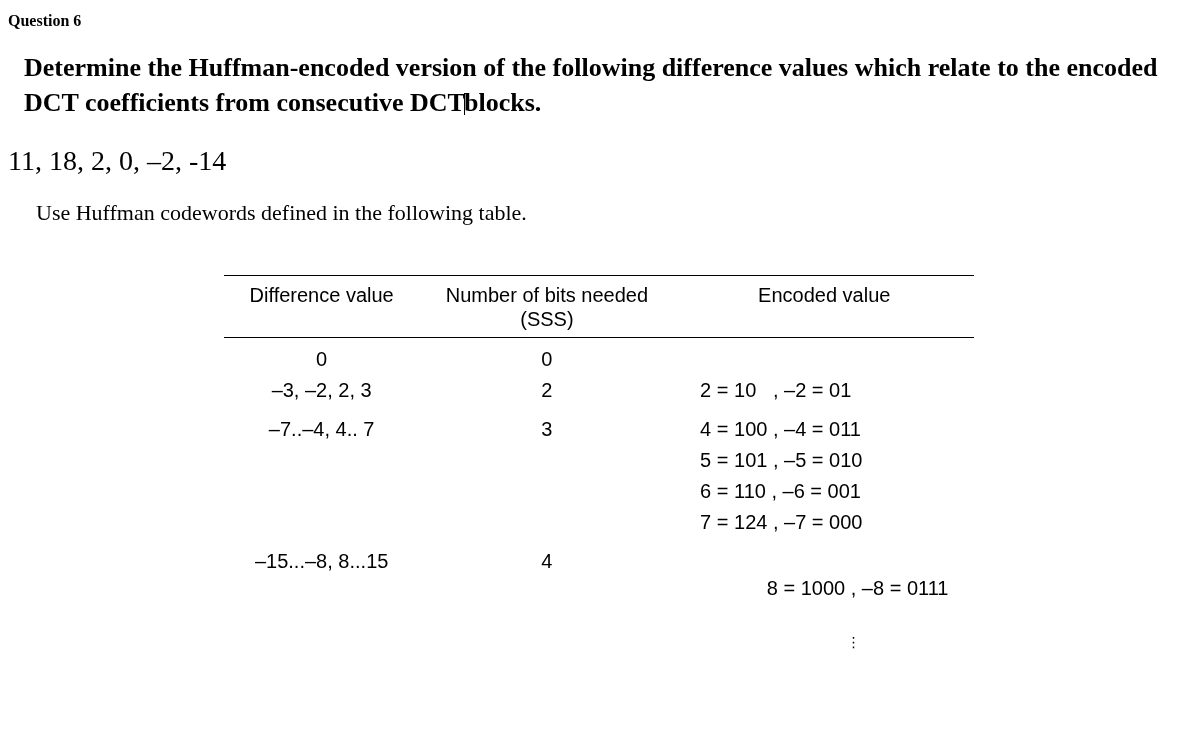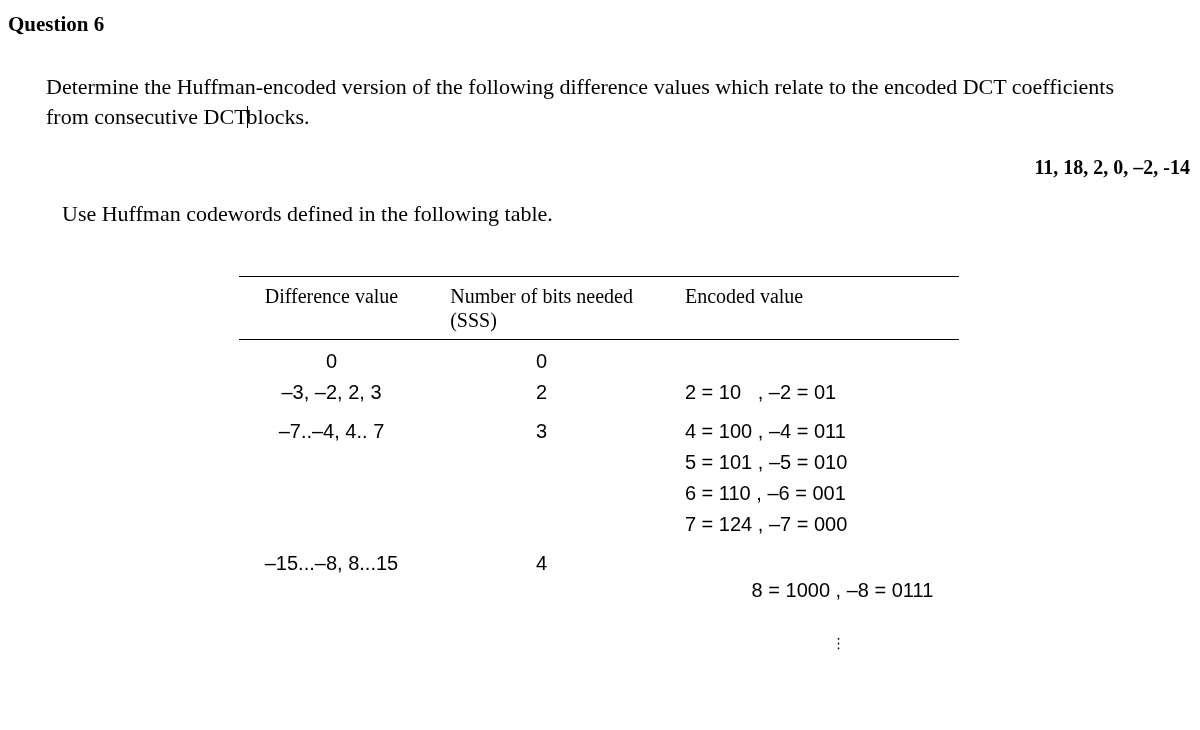--- a/index.html
+++ b/index.html
@@ -11,66 +11,66 @@
     font-family: Georgia, 'Times New Roman', serif;
     color: #000;
     font-size: 21px;
     line-height: 1.35;
   }
   .page {
     padding: 10px 10px 10px 8px;
   }
   .q-head {
     font-weight: 700;
-    font-size: 21px;
-    margin-bottom: 34px;
+    font-size: 16px;
+    margin-bottom: 18px;
   }
   .intro {
-    margin-left: 38px;
+    margin-left: 16px;
     margin-right: 30px;
-    font-size: 22px;
+    font-size: 26px;
+    font-weight: bold;
   }
   .cursor {
     display: inline-block;
     width: 0;
     border-left: 1px solid #000;
     height: 22px;
     vertical-align: -4px;
     margin: 0 -1px 0 -1px;
   }
   .values {
-    font-weight: 700;
-    text-align: right;
-    font-size: 20px;
+    font-weight: 400;
+    text-align: left;
+    font-size: 28px;
     margin: 22px 0 18px 0;
   }
   .instr {
-    margin-left: 54px;
+    margin-left: 28px;
     font-size: 22px;
     margin-bottom: 48px;
   }
   .tbl-wrap {
     display: flex;
     justify-content: center;
   }
   table {
     border-collapse: collapse;
     font-family: "Segoe UI", "Helvetica Neue", Arial, sans-serif;
     font-size: 20px;
     font-weight: 300;
   }
   thead th {
     font-weight: 300;
     padding: 8px 26px 6px 26px;
-    text-align: left;
+    text-align: center;
     border-top: 1.5px solid #000;
     border-bottom: 1.5px solid #000;
     vertical-align: top;
     line-height: 1.18;
-    font-family: Liberation Serif, serif;
   }
   tbody td {
     padding: 2px 26px;
     text-align: center;
     vertical-align: top;
   }
   tbody tr:first-child td {
     padding-top: 8px;
   }
   tbody tr.sep td {

